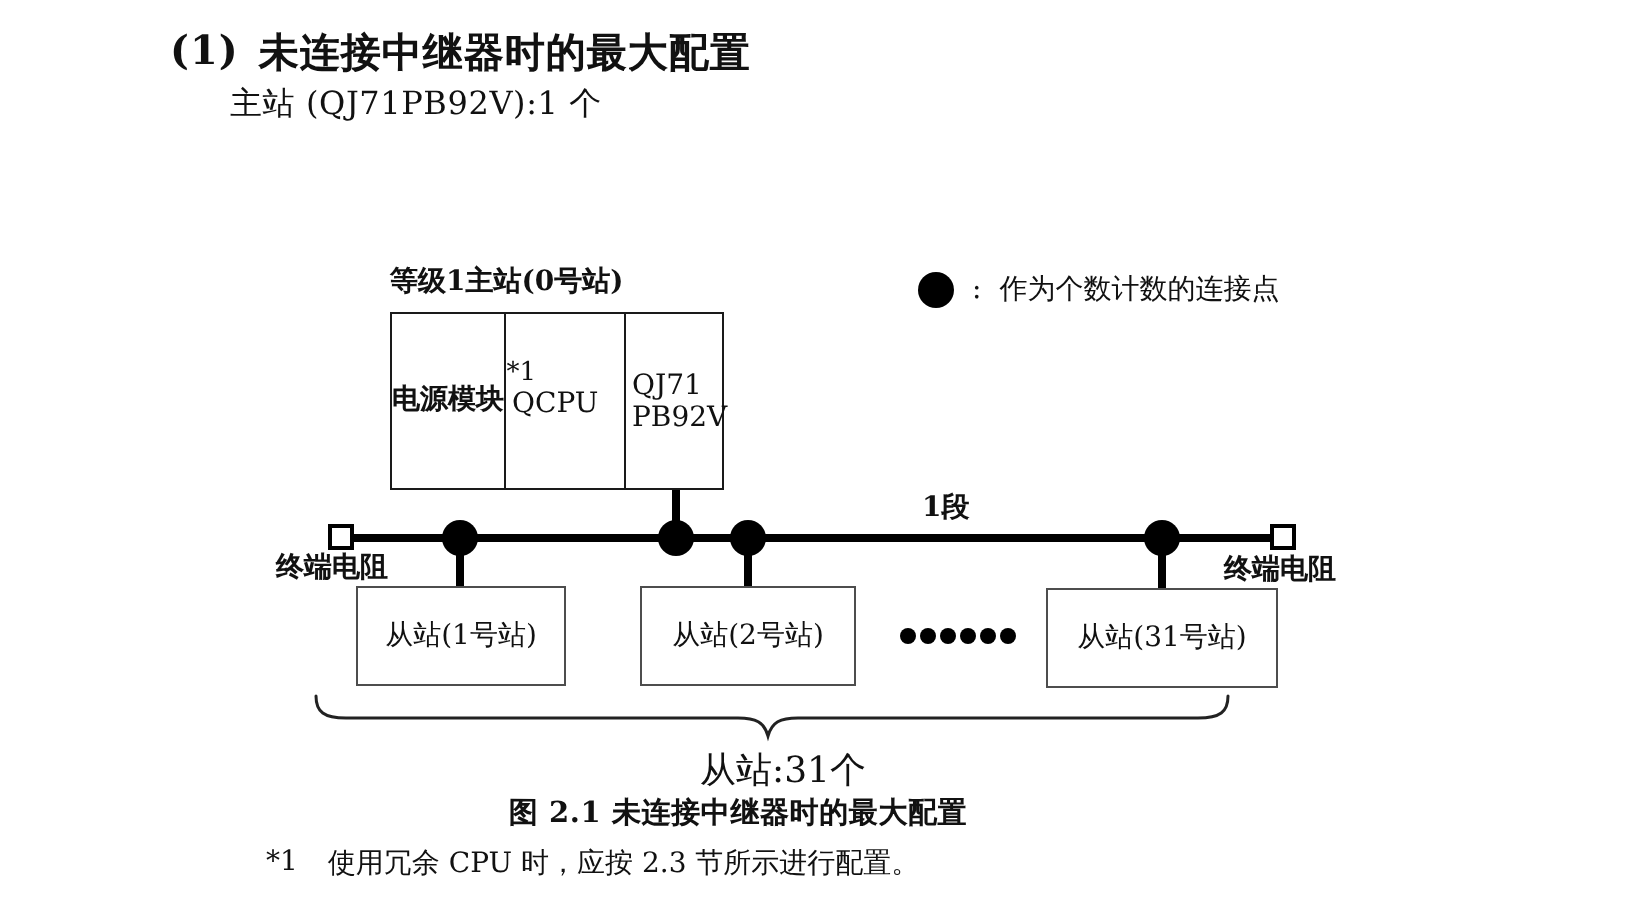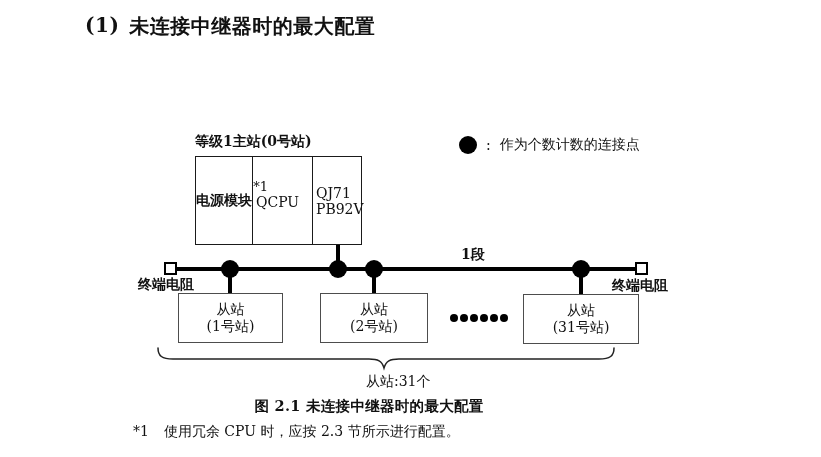--- a/index.html
+++ b/index.html
@@ -52,21 +52,21 @@
   .bus-line { left: 177px; top: 267px; width: 459px; height: 4px; background: #000000; }
   .term-square {
     width: 13px; height: 13px;
     border: 2px solid #000000; background: #ffffff;
   }
   .bus-dot { width: 18px; height: 18px; border-radius: 50%; background: #000000; }
   .vline { width: 4px; background: #000000; }
   
   .slave-box {
     border: 1.5px solid #4d4d4d; background: #ffffff;
-    display: flex; flex-direction: column;
+    display: flex; flex-direction: row;
     align-items: center; justify-content: center;
     font-size: 14px; line-height: 17px; text-align: center;
     white-space: nowrap;
   }
   .edots { left: 450px; top: 314px; display: flex; gap: 2px; align-items: center; }
   .edot { width: 8px; height: 8px; border-radius: 50%; background: #000000; }
   .caption {
     left: 238px; top: 397px; width: 262px;
     text-align: center;
     font-size: 14.5px; font-weight: bold;
@@ -76,20 +76,21 @@
 </style>
 </head>
 <body>
 
 <div class="page">
 
   <div class="abs heading">
     <span>(1)</span>
     <span>未连接中继器时的最大配置</span>
   </div>
+  <div class="abs subline" style="top:42px;">主站 (QJ71PB92V):1 个</div>
 
   <div class="abs legend">
     <span class="bigdot"></span>
     <span>:</span>
     <span>作为个数计数的连接点</span>
   </div>
 
   <div class="abs lbl14" style="left:195px; top:133px;">等级1主站(0号站)</div>
   <div class="abs master-box">
     <div class="mcell mcell-power">
@@ -140,21 +141,21 @@
       <i class="edot"></i>
   </div>
   <div class="abs slave-box" style="left:523px; top:294px; width:116px; height:50px;">
     <span>从站</span>
     <span>(31号站)</span>
   </div>
 
   <svg class="abs" style="left:155px; top:346px;" width="462" height="26" viewBox="0 0 462 26">
     <path d="M 3 2 C 3 10 7 13 18 13 L 214 13 C 223 13 227 15 229 22 C 231 15 235 13 244 13 L 444 13 C 455 13 459 10 459 2" fill="none" stroke="#222222" stroke-width="1.5" stroke-linecap="round"></path>
   </svg>
-  <div class="abs" style="left:366px; top:373px; font-size:14px; white-space:nowrap;">从站:31个</div>
+  <div class="abs" style="left:350px; top:373px; font-size:18px; white-space:nowrap;">从站:31个</div>
 
   <div class="abs caption">图 2.1 未连接中继器时的最大配置</div>
 
   <div class="abs footnote">
     <span>*1</span>
     <span>使用冗余 CPU 时，应按 2.3 节所示进行配置。</span>
   </div>
 
 </div>
 

